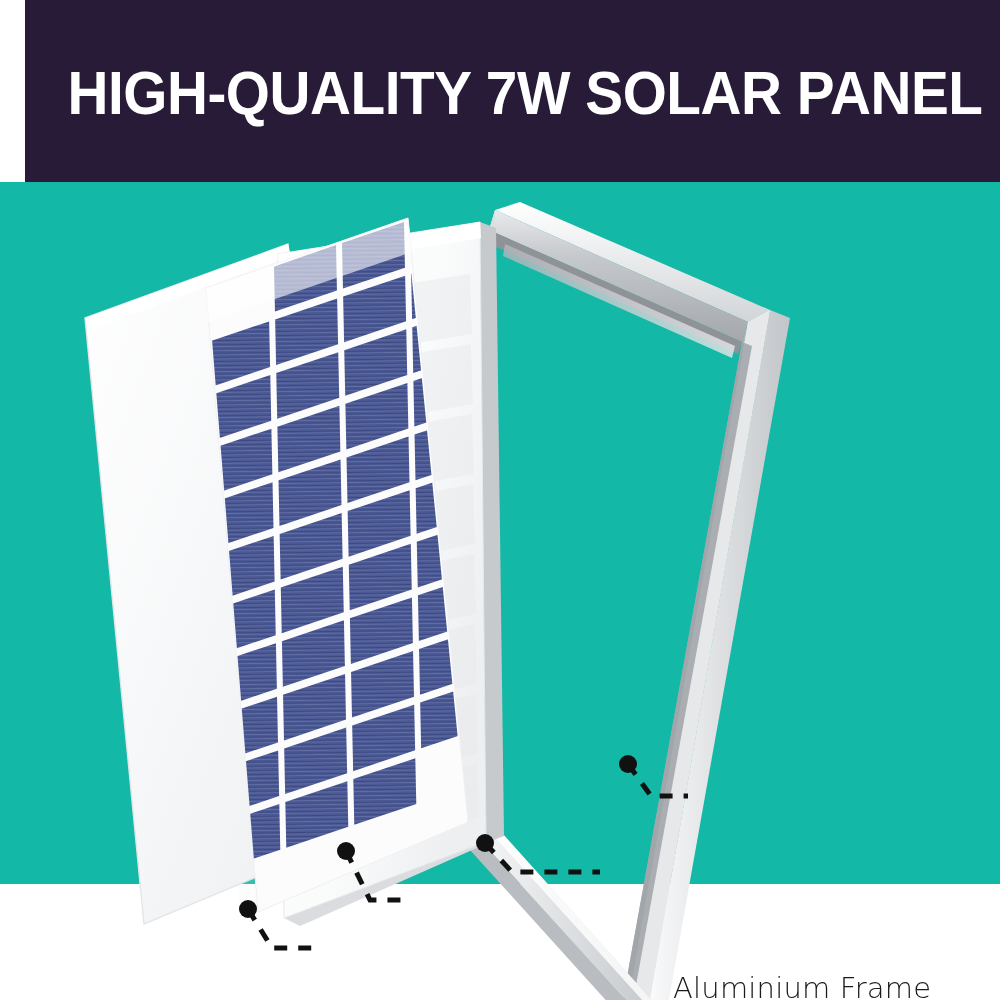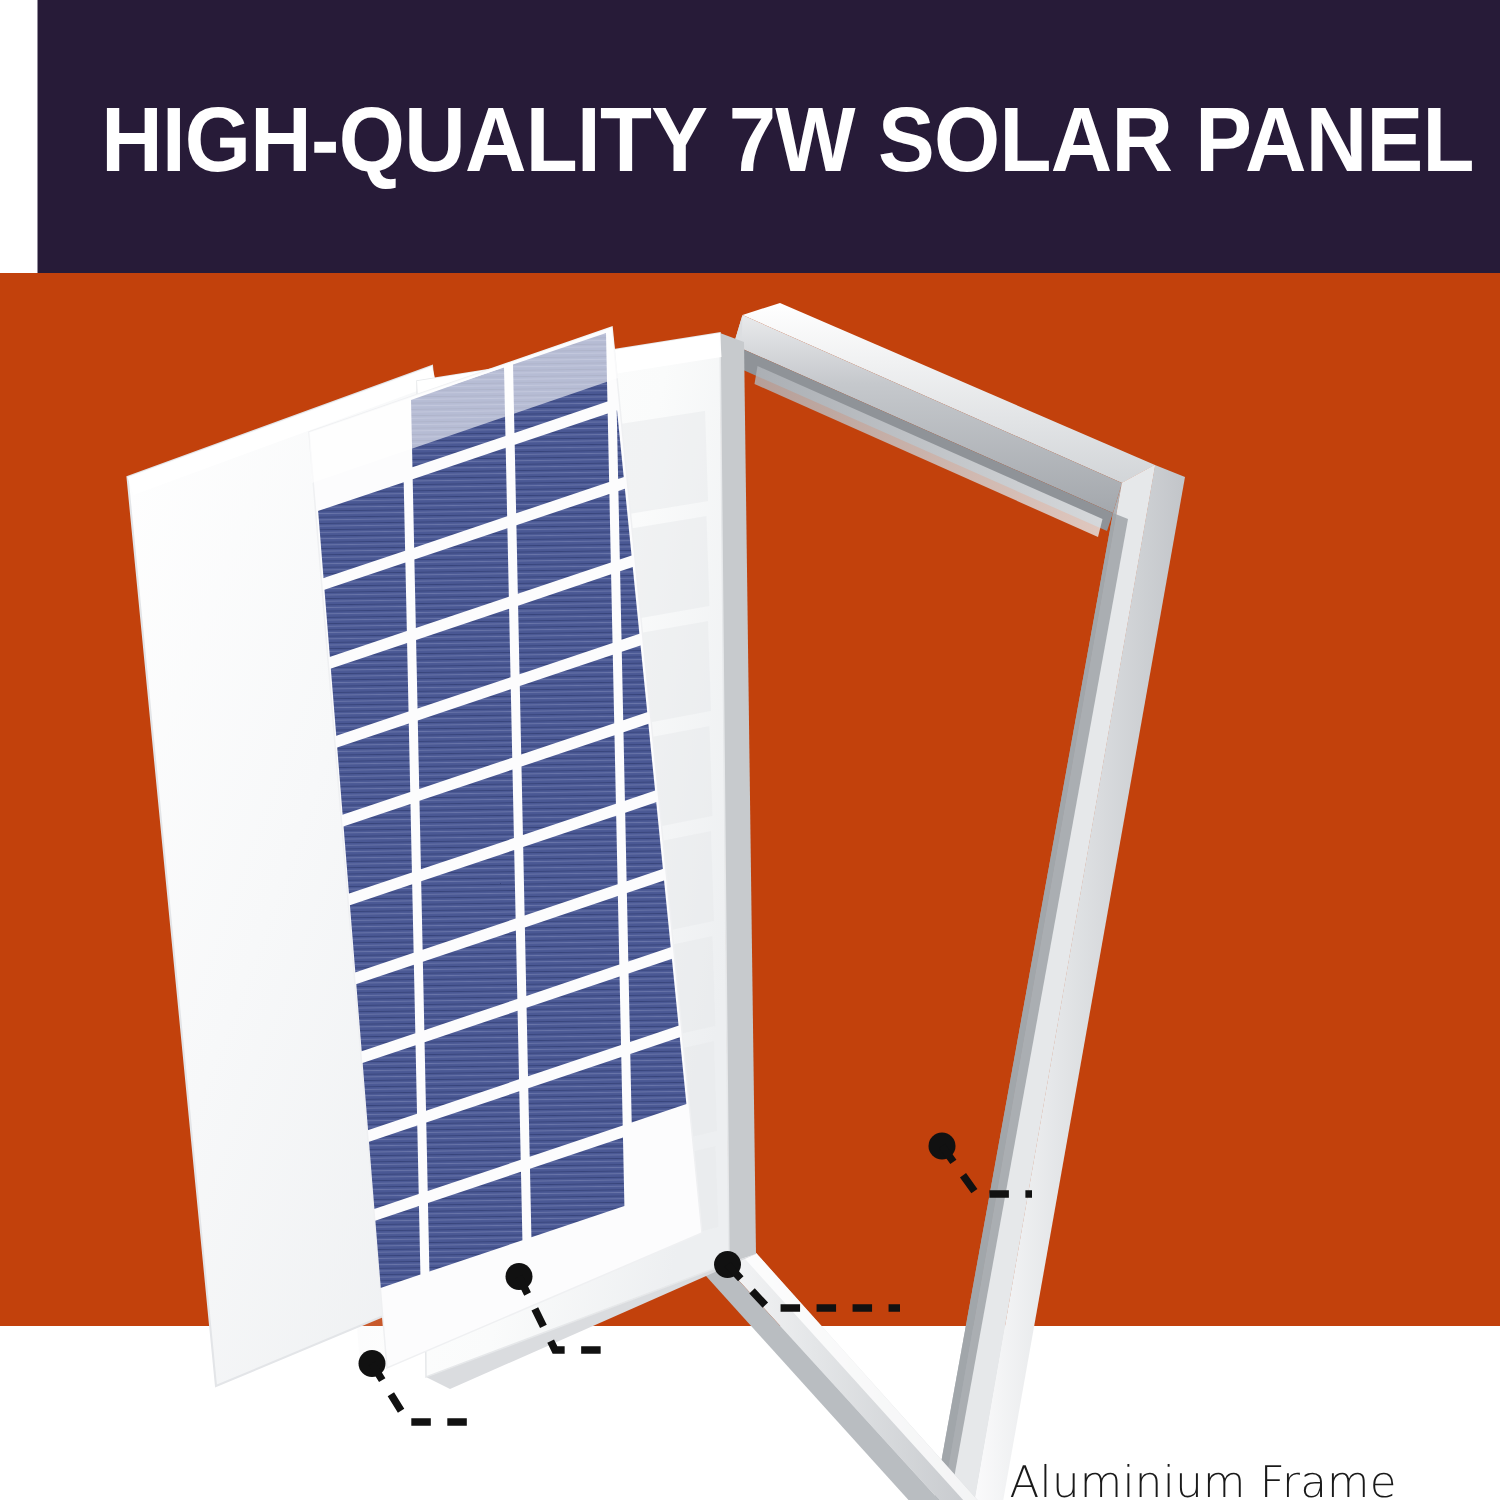--- a/index.html
+++ b/index.html
@@ -51,21 +51,21 @@
     padding-top: 4px;
     box-sizing: border-box;
   }
   
   #stage {
     position: absolute;
     left: 0;
     top: 182px;
     width: 1000px;
     height: 702px;
-    background: #c2410c;
+    background: #14b8a6;
   }
   #diagram { display: block; }
 
   
   .callout-label {
     position: absolute;
     color: #1a1a1a;
     font-family: "DejaVu Sans", "Liberation Sans", sans-serif;
     font-weight: 300;
     font-size: 29px;

